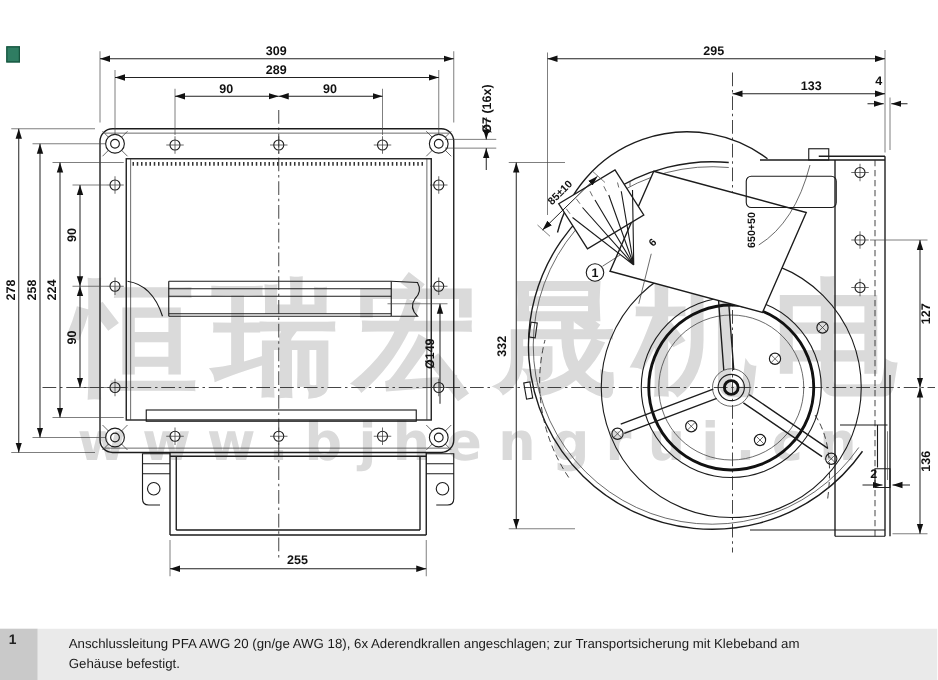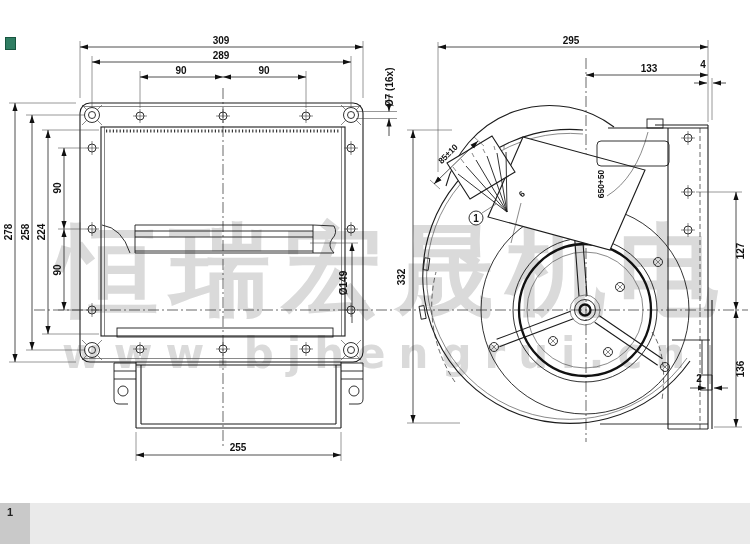--- a/index.html
+++ b/index.html
@@ -252,17 +252,21 @@
       <text x="450" y="156" transform="rotate(-45 450 156)" text-anchor="middle" class="dim sm">85±10</text>
       <line x1="521" y1="203" x2="511" y2="243" class="lt"></line>
       <text x="524" y="196" transform="rotate(-45 524 196)" text-anchor="middle" class="dim sm">6</text>
       <text x="604" y="184" transform="rotate(-90 604 184)" text-anchor="middle" class="dim sm">650+50</text>
     </g>
   </g>
 </svg>
 
 <div id="footnote">
   <div class="idx">1</div>
+  <div class="txt">
+    <div>Anschlussleitung PFA AWG 20 (gn/ge AWG 18), 6x Aderendkrallen angeschlagen; zur Transportsicherung mit Klebeband am</div>
+    <div>Gehäuse befestigt.</div>
+  </div>
 </div>
 
 <div id="green-marker"></div>
 
 </div>
 
 </body></html>

